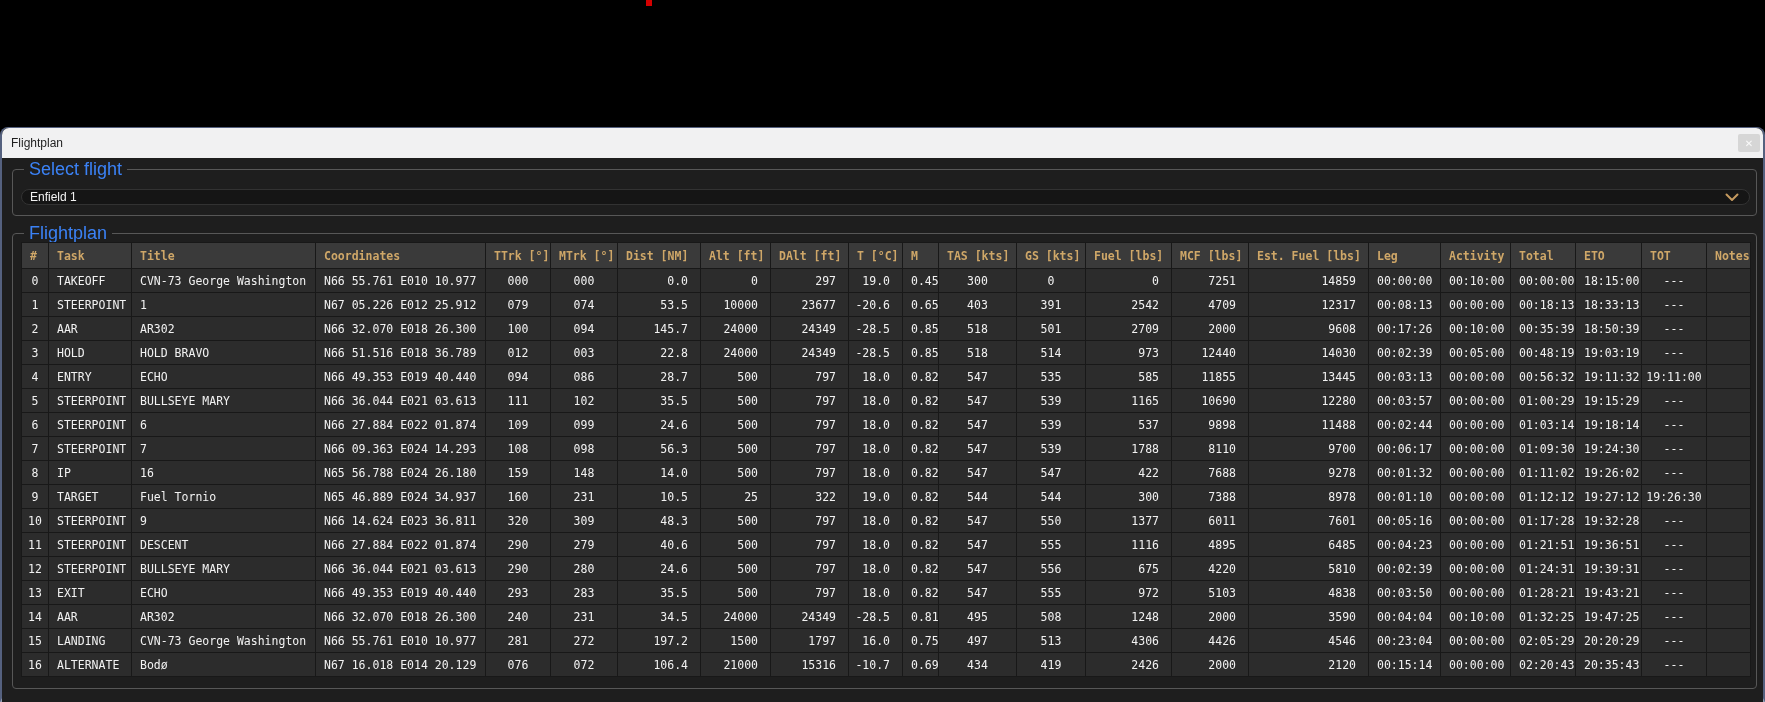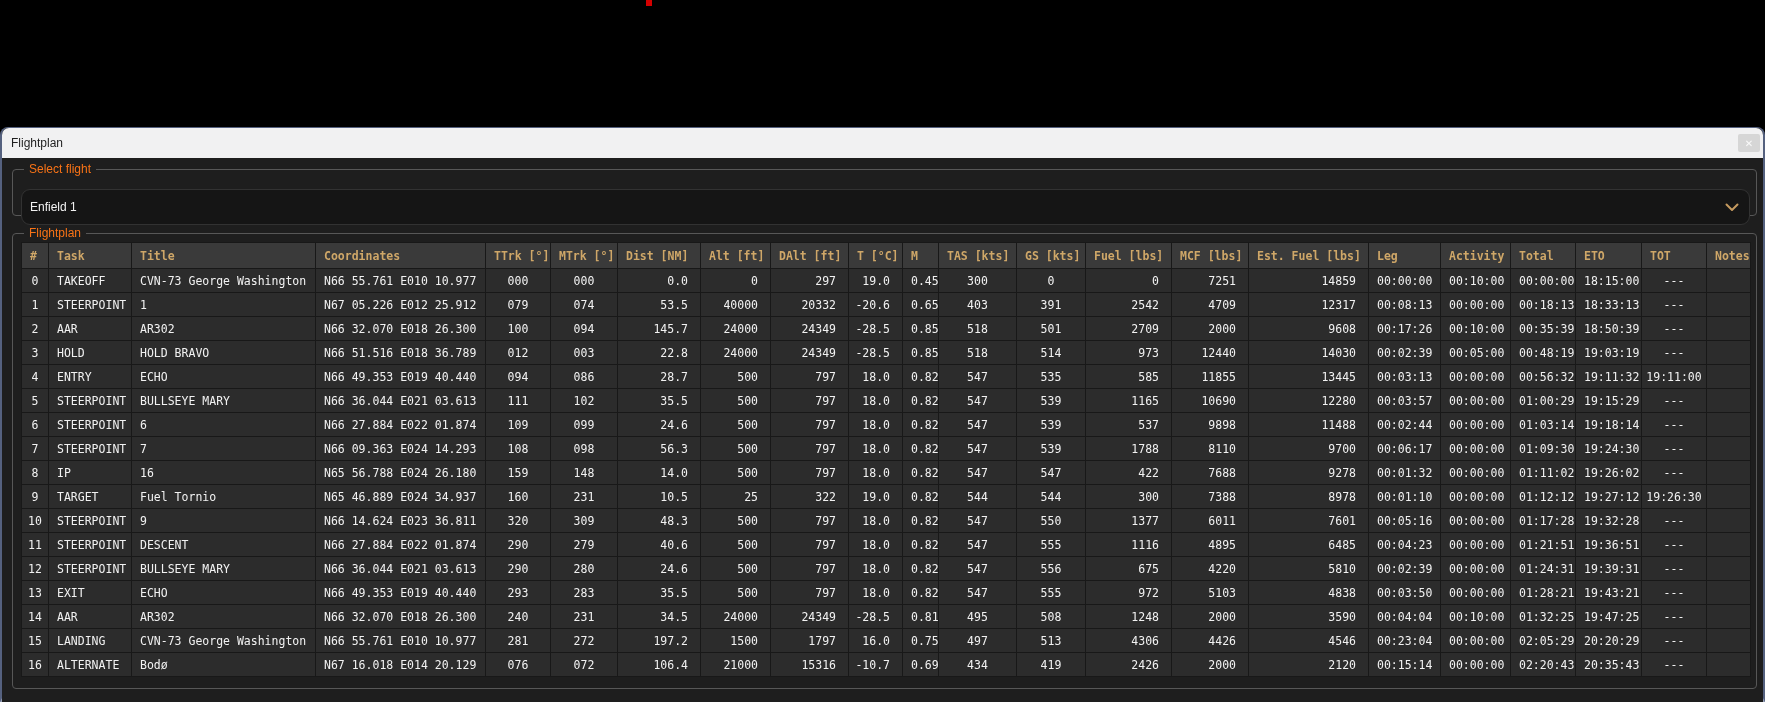--- a/index.html
+++ b/index.html
@@ -25,27 +25,27 @@
   .close-btn {
     margin-left:auto; margin-right:3px; width:22px; height:18px;
     background:#d6d6d6; color:#fafafa; display:flex; align-items:center;
     justify-content:center; font-size:10px; cursor:default; border-radius:2px;
   }
   .win-body { position:relative; width:100%; height:544px; background:#1e1e1e; }
 
   .groupbox { position:absolute; border:1px solid #575757; border-radius:4px; }
   .group-label {
     position:absolute; top:-8px; left:11px; background:#1e1e1e;
-    padding:0 5px; font-size:12px; color:#f97316; line-height:14px;
+    padding:0 5px; font-size:18px; color:#3b82f6; line-height:14px;
   }
   .group-select { left:10px; top:11px; width:1745px; height:47px; }
   .group-table  { left:10px; top:75px; width:1745px; height:456px; }
 
   .combo {
-    position:absolute; left:8px; top:19px; width:1729px; height:36px;
+    position:absolute; left:8px; top:19px; width:1729px; height:16px;
     background:#151515; border:1px solid #323232; border-radius:9px;
     display:flex; align-items:center; padding:0 10px 0 8px;
   }
   .combo-value { font-size:12px; color:#f2f2f2; }
   .combo .chev { margin-left:auto; display:block; }
 
   table.fp {
     position:absolute; left:8px; top:8px; width:1729px;
     border-collapse:collapse; table-layout:fixed;
     font-family:"DejaVu Sans Mono", monospace; font-size:11.5px;
@@ -169,22 +169,22 @@
                 <td class="al"></td>
               </tr>
               <tr>
                 <td class="ac">1</td>
                 <td class="al">STEERPOINT</td>
                 <td class="al">1</td>
                 <td class="al">N67 05.226 E012 25.912</td>
                 <td class="ac">079</td>
                 <td class="ac">074</td>
                 <td class="ar">53.5</td>
-                <td class="ar">40000</td>
-                <td class="ar">20332</td>
+                <td class="ar">10000</td>
+                <td class="ar">23677</td>
                 <td class="ar">-20.6</td>
                 <td class="al">0.65</td>
                 <td class="ac">403</td>
                 <td class="ac">391</td>
                 <td class="ar">2542</td>
                 <td class="ar">4709</td>
                 <td class="ar">12317</td>
                 <td class="al">00:08:13</td>
                 <td class="al">00:00:00</td>
                 <td class="al">00:18:13</td>

